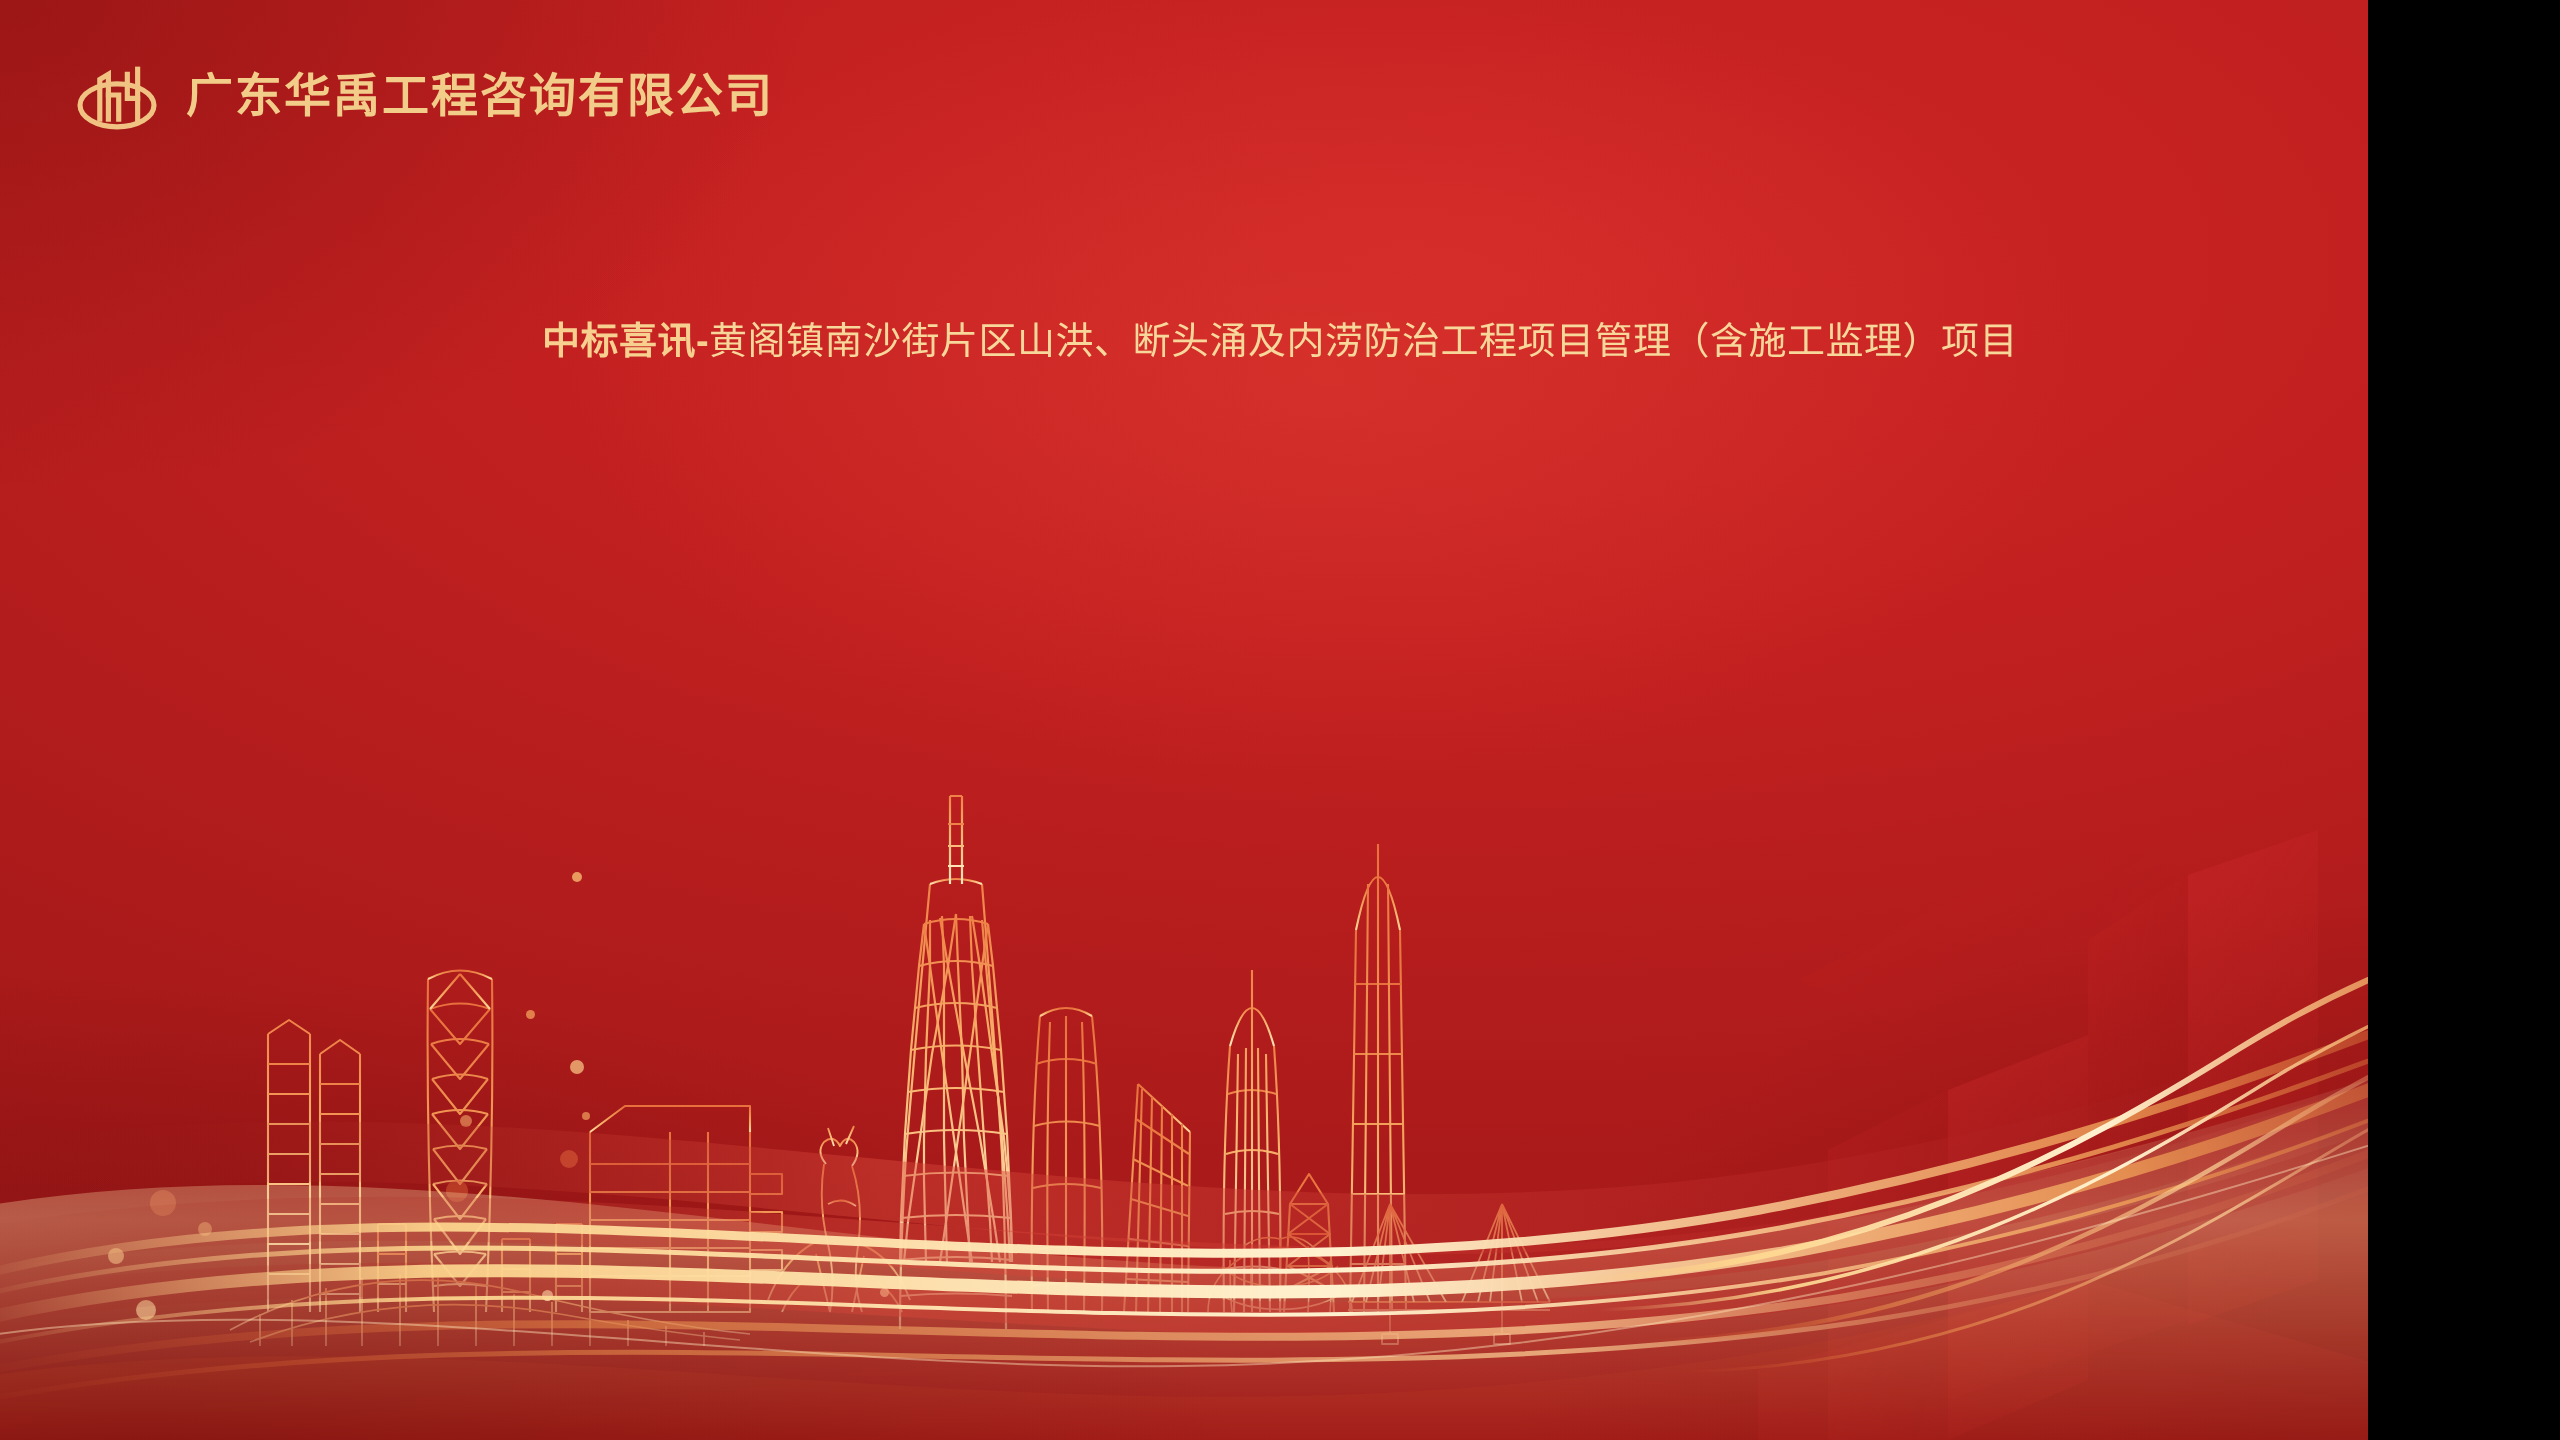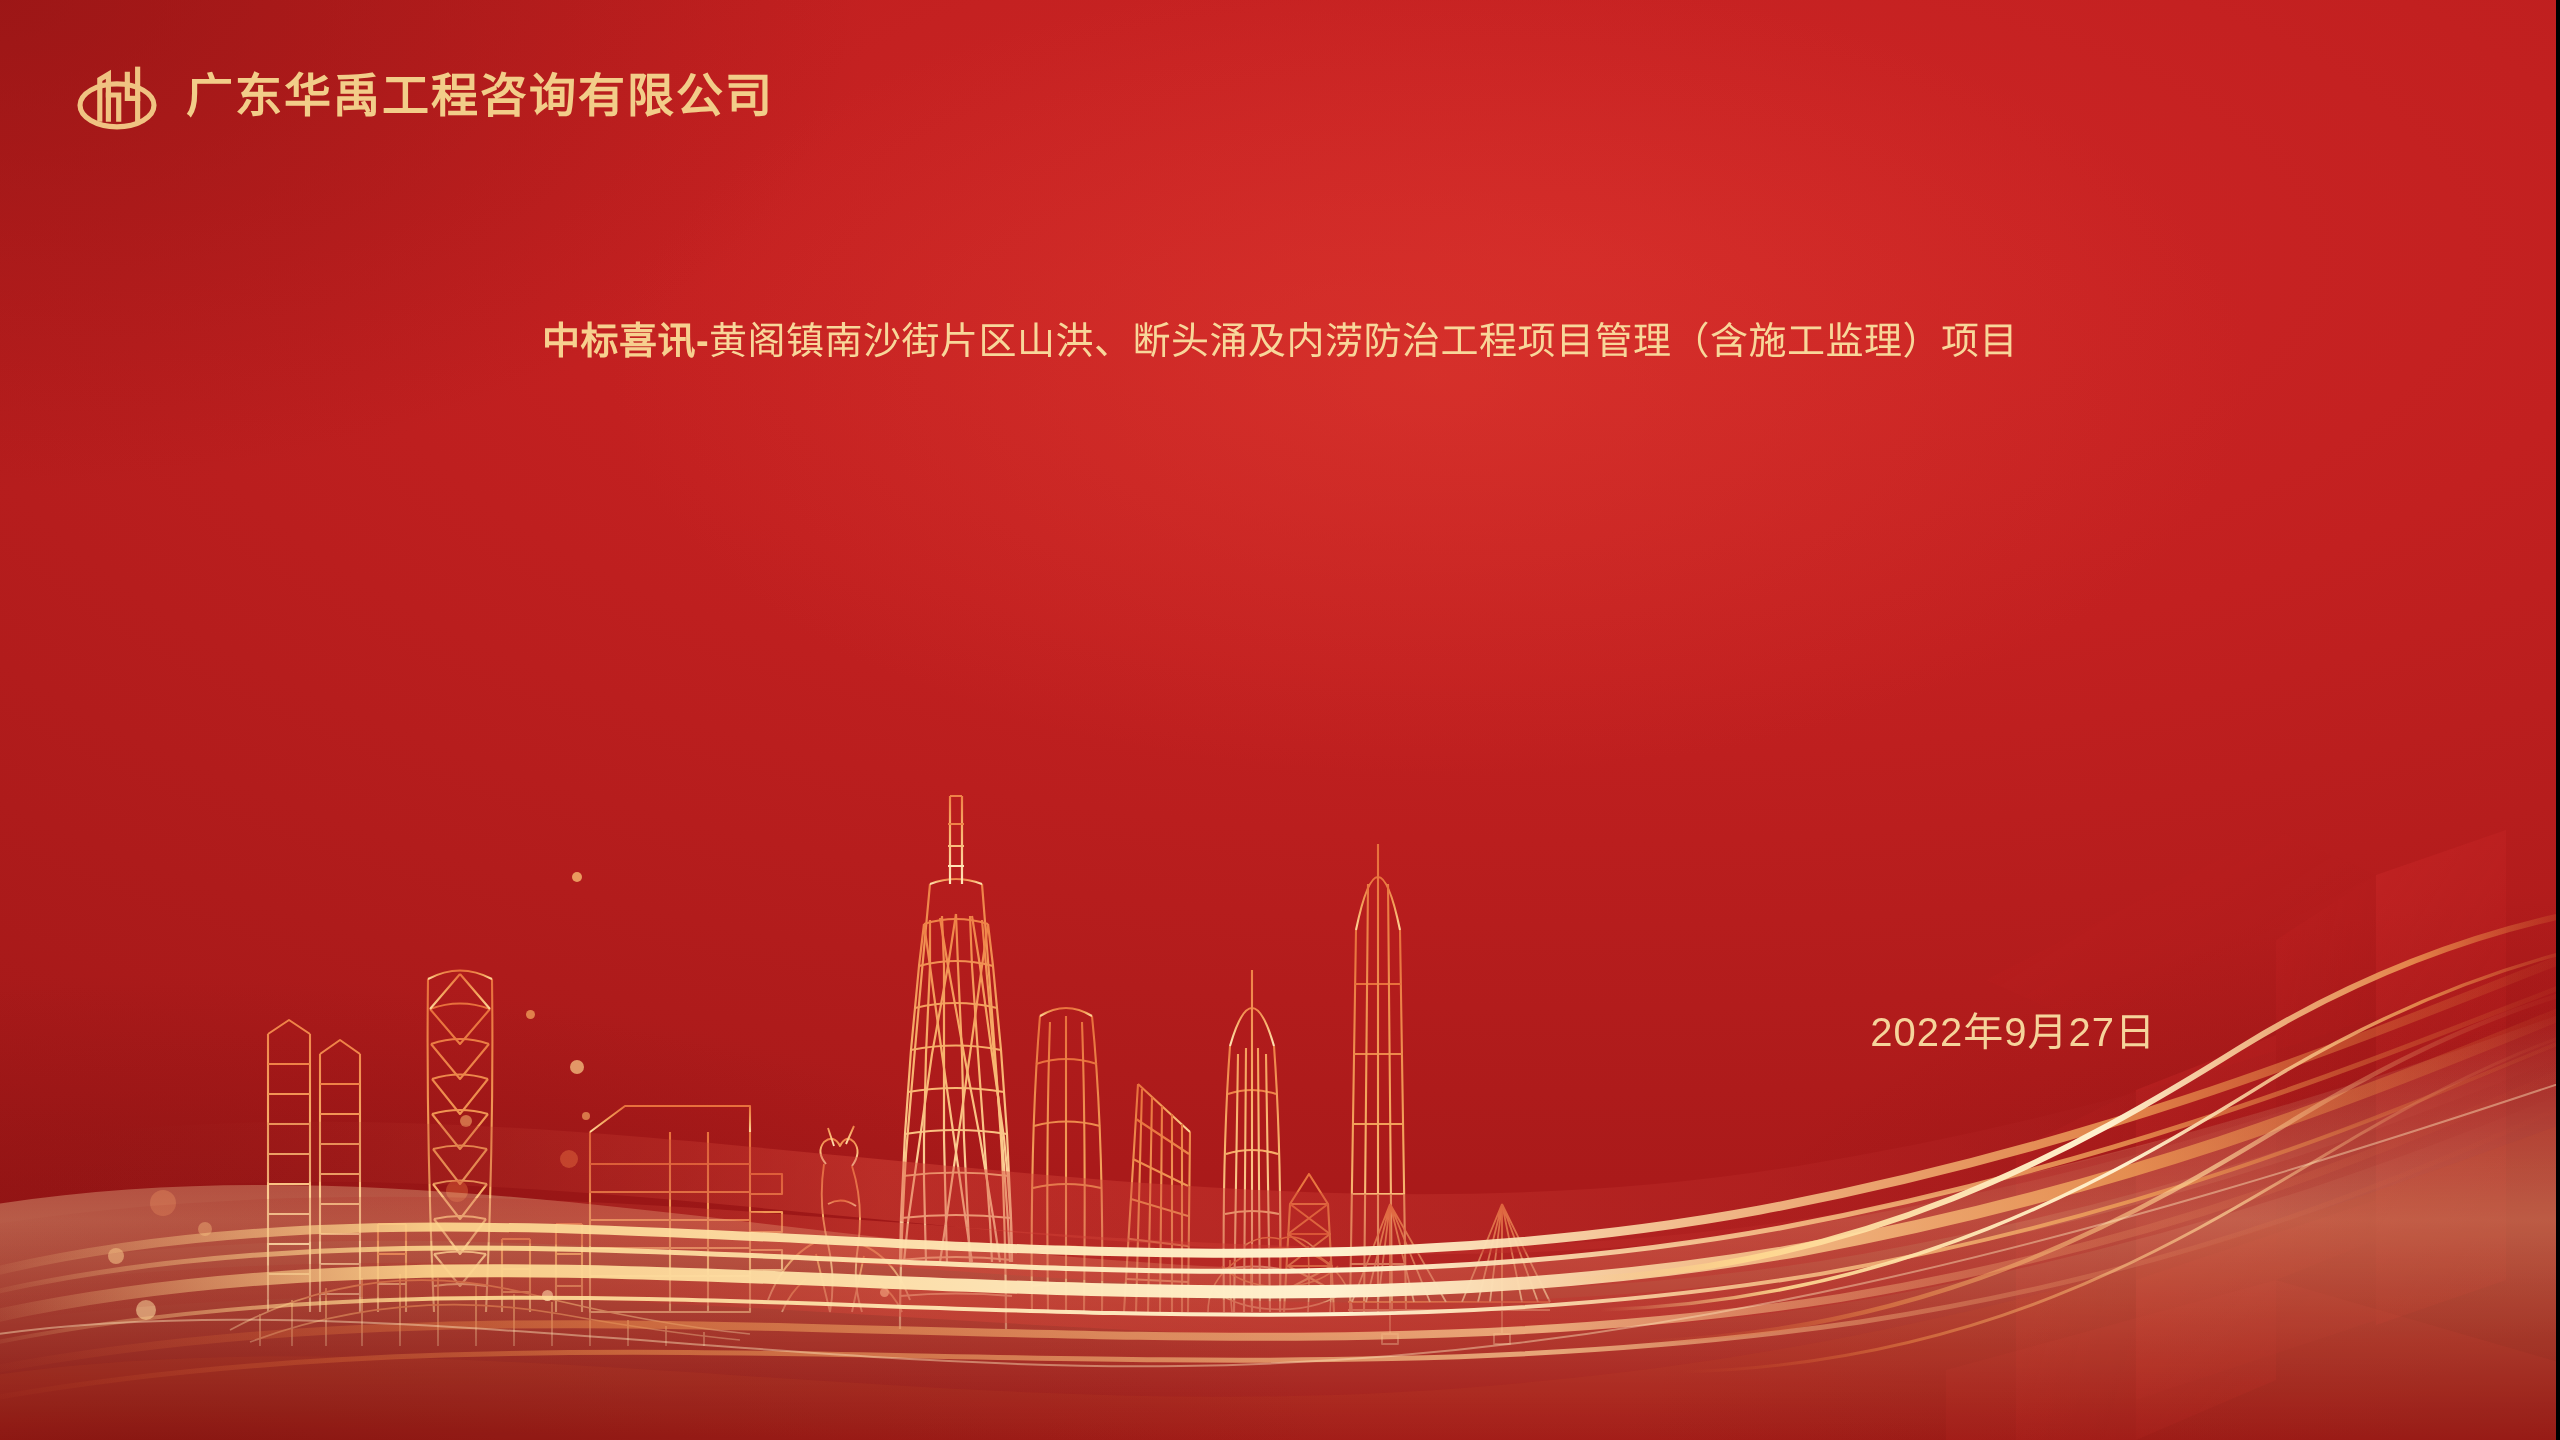--- a/index.html
+++ b/index.html
@@ -3,21 +3,21 @@
 <meta charset="utf-8">
 <title>中标喜讯</title>
 <style>
   html, body {
     margin: 0;
     padding: 0;
     background: #000;
   }
   #poster {
     position: relative;
-    width: 2556px;
+    width: 2368px;
     height: 1440px;
     overflow: hidden;
     font-family: "Liberation Sans", "DejaVu Sans", sans-serif;
     background: #bf1f1f;
     user-select: none;
   }
 
   
   .bg-base {
     position: absolute;
@@ -456,15 +456,14 @@
       </svg>
     </span>
     <span class="company-name">广东华禹工程咨询有限公司</span>
   </div>
 
   <div class="headline">
     <span class="lead">中标喜讯</span><span class="lead">-</span><span class="rest">黄阁镇南沙街片区山洪、断头涌及内涝防治工程项目管理（含施工监理）项目</span>
   </div>
 
 
-  <div class="date-line">2022年9月27日</div>
 
 </div>
 
 </body></html>

